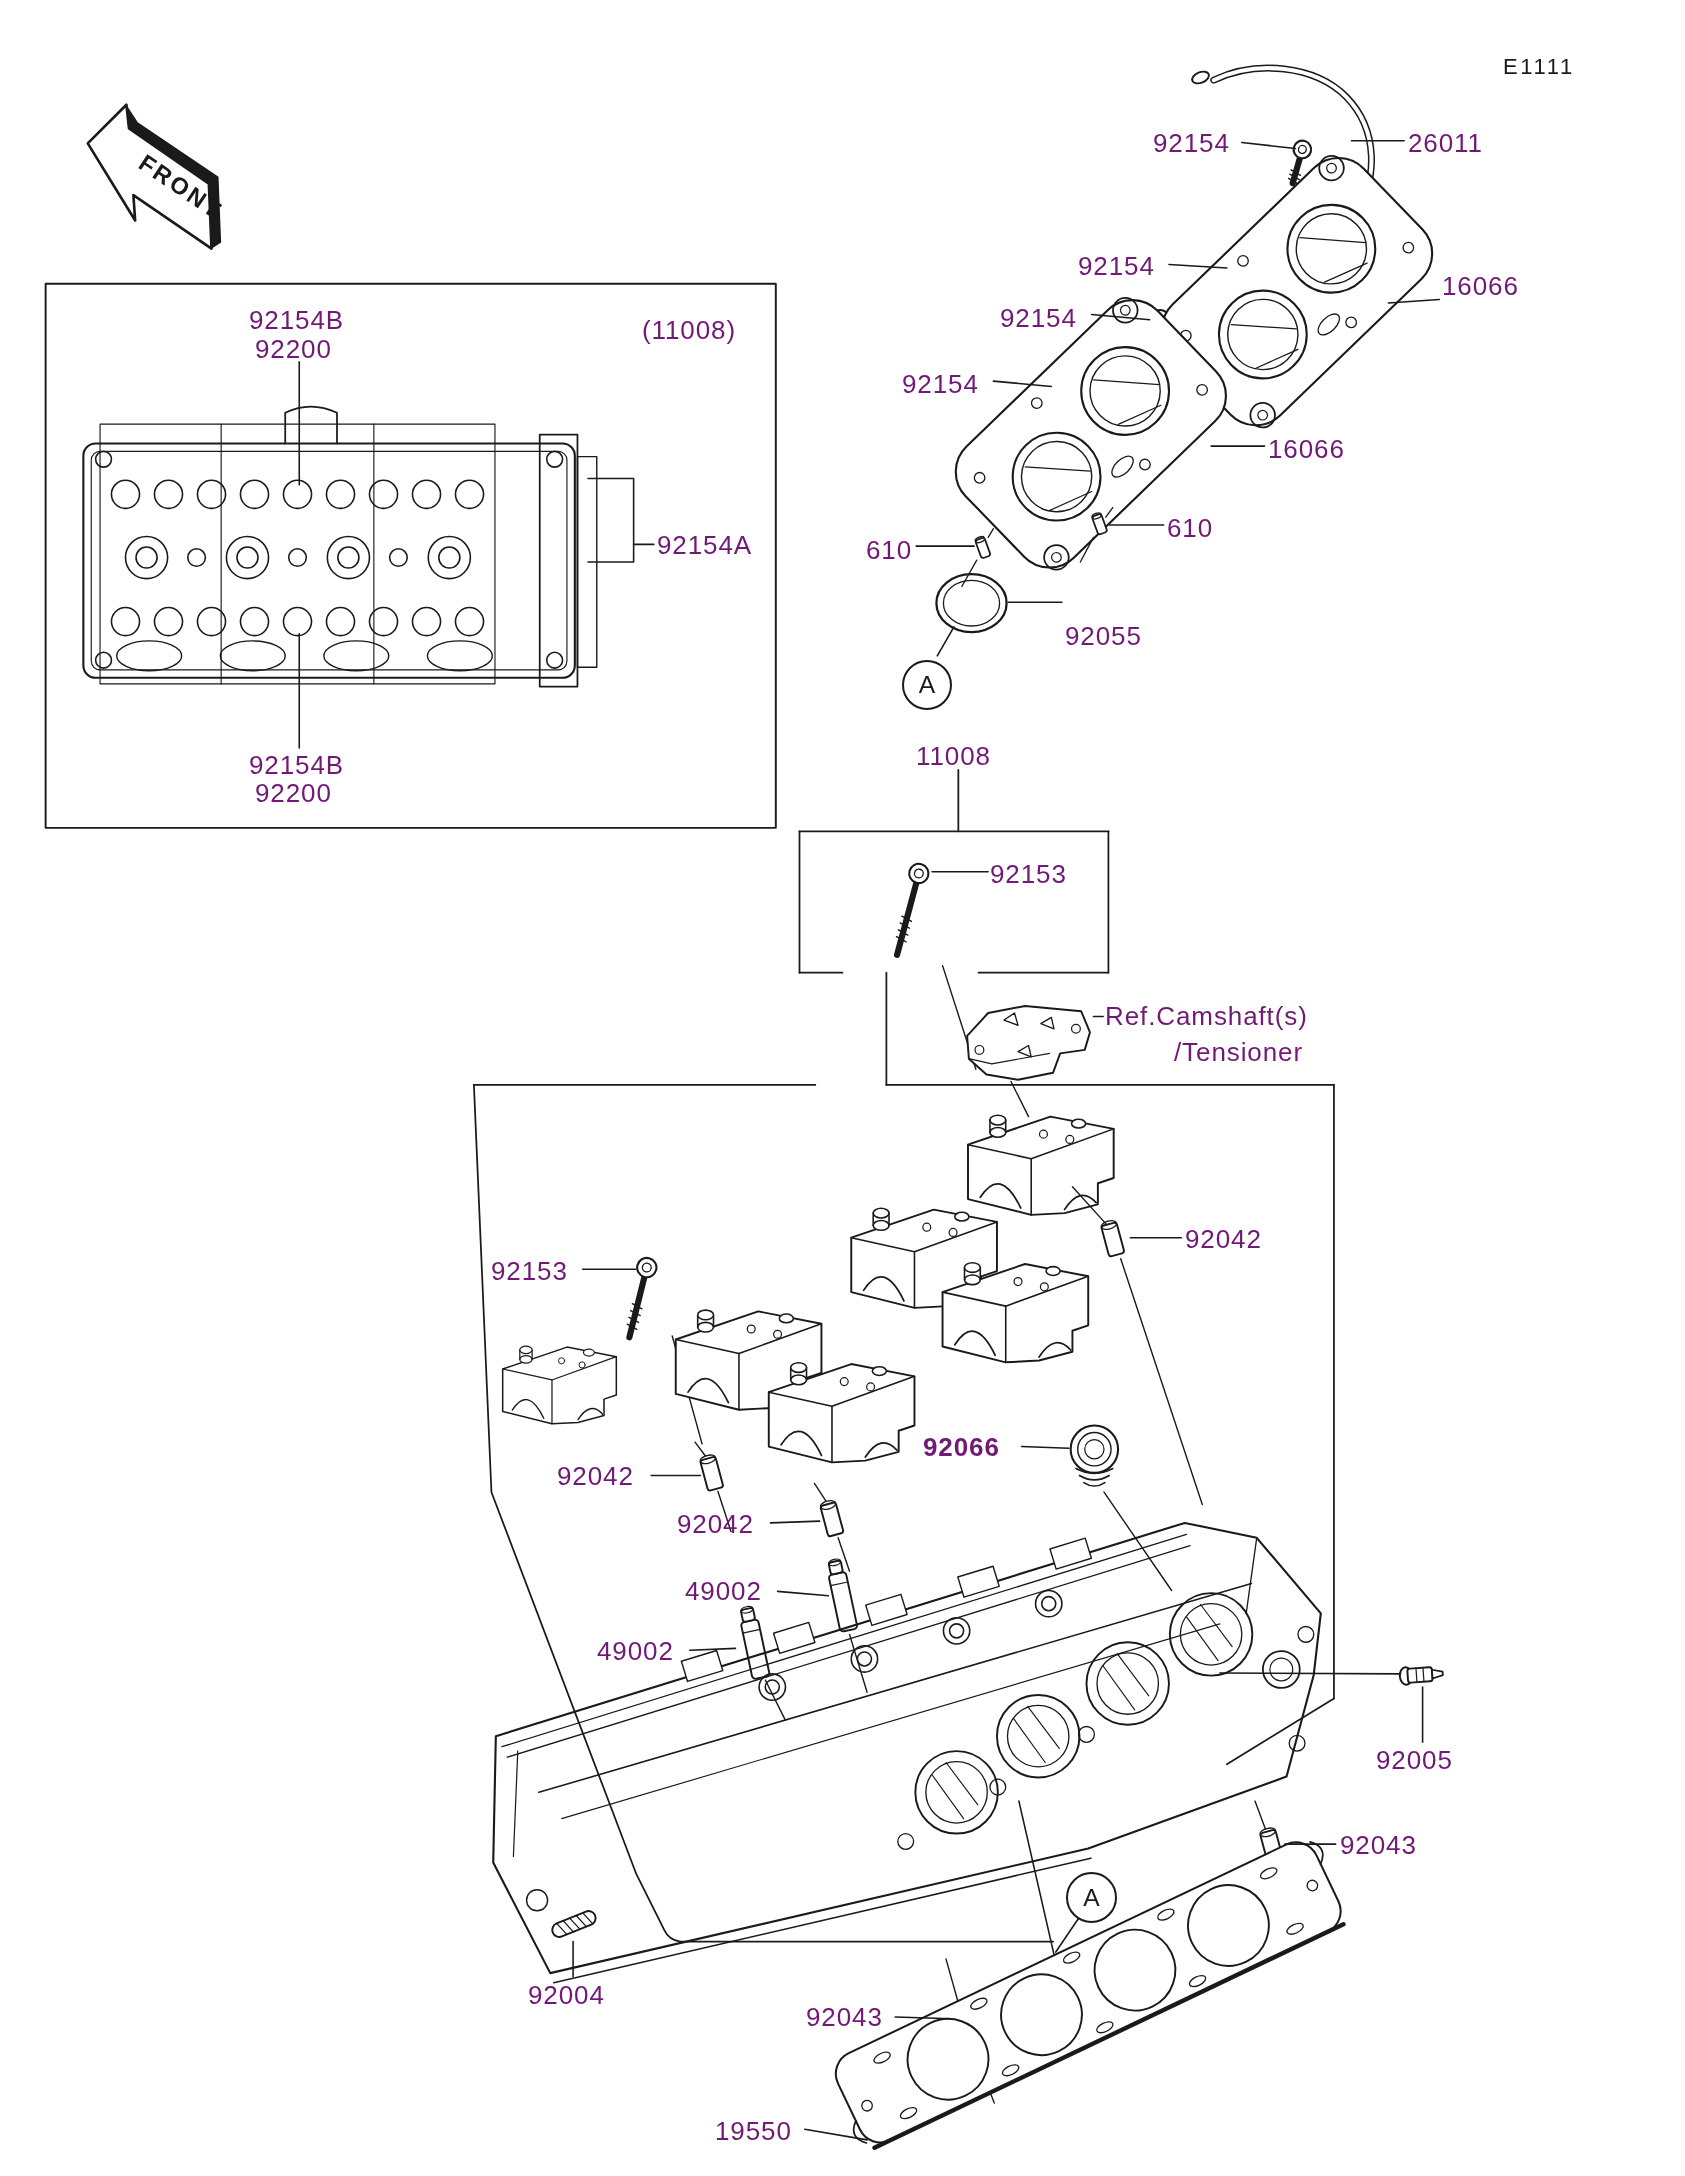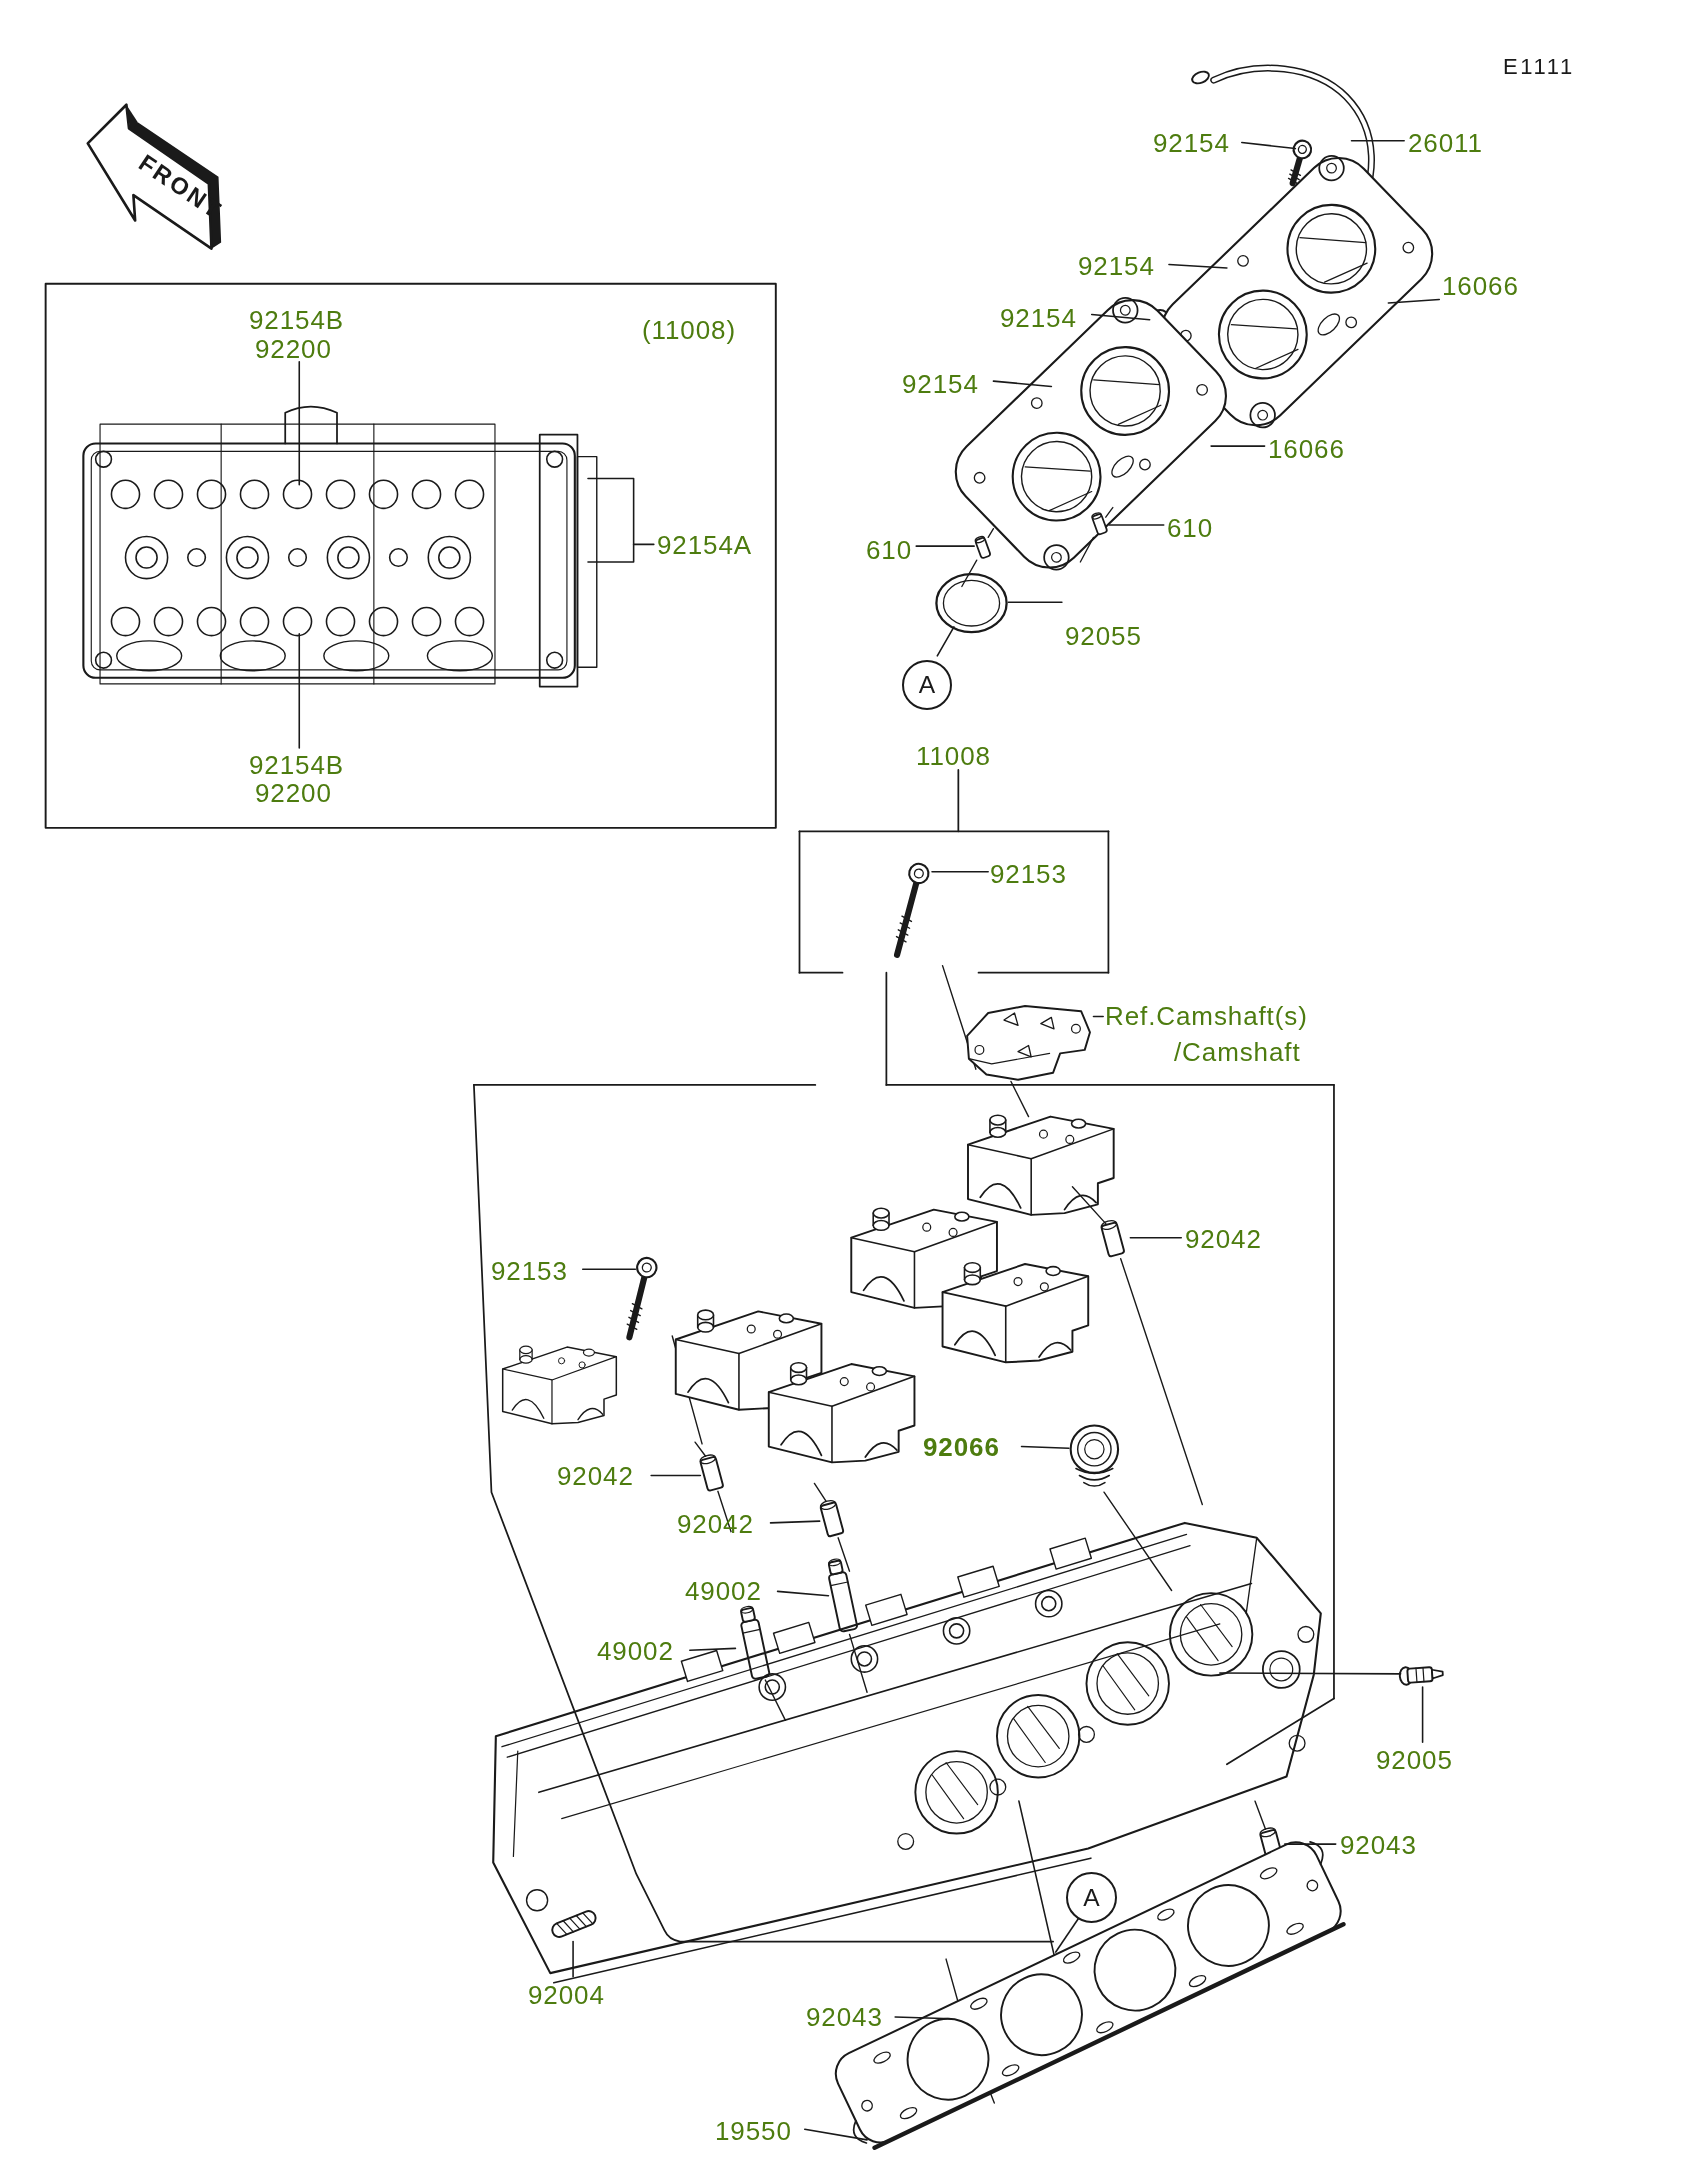--- a/index.html
+++ b/index.html
@@ -1,20 +1,20 @@
 <!DOCTYPE html>
 <html style="font-size:14px"><head>
 <meta charset="utf-8">
 <style>
   html,body{margin:0;padding:0;background:#fff;}
   .stage{position:relative;width:1685px;height:2177px;background:#ffffff;overflow:hidden;
          font-family:"Liberation Sans",sans-serif;color:#111;}
   .art{position:absolute;left:0;top:0;}
   .callout{position:absolute;font-size:26px;line-height:1.08;letter-spacing:0.9px;white-space:nowrap;
-           color:#4d7c0f;font-weight:400;}
+           color:#701a75;font-weight:400;}
   .page-code{position:absolute;font-size:22px;letter-spacing:2.6px;color:#1a1a1a;}
   .marker{position:absolute;border:2.6px solid #1a1a1a;border-radius:50%;background:#fff;
           display:flex;align-items:center;justify-content:center;font-size:24.6px;color:#1a1a1a;}
 </style>
 </head>
 <body>
 
 <div class="stage">
 
 <svg class="art" width="1685" height="2177" viewBox="0 0 1920 2480" fill="none" stroke="#1a1a1a" stroke-width="2" stroke-linecap="round" stroke-linejoin="round">
@@ -439,21 +439,21 @@
       <div class="callout" style="left: 1442px; top: 272px;">16066</div>
       <div class="callout" style="left: 1000px; top: 304px;">92154</div>
       <div class="callout" style="left: 902px; top: 370px;">92154</div>
       <div class="callout" style="left: 1268px; top: 435px;">16066</div>
       <div class="callout" style="left: 1167px; top: 514px;">610</div>
       <div class="callout" style="left: 866px; top: 536px;">610</div>
       <div class="callout" style="left: 1065px; top: 622px;">92055</div>
       <div class="callout" style="left: 916px; top: 742px;">11008</div>
       <div class="callout" style="left: 990px; top: 860px;">92153</div>
       <div class="callout" style="left: 1105px; top: 1002px;">Ref.Camshaft(s)</div>
-      <div class="callout" style="left: 1174px; top: 1038px;">/Camshaft</div>
+      <div class="callout" style="left: 1174px; top: 1038px;">/Tensioner</div>
       <div class="callout" style="left: 1185px; top: 1225px;">92042</div>
       <div class="callout" style="left: 491px; top: 1257px;">92153</div>
       <div class="callout" style="left: 923px; top: 1433px; font-weight: bold;">92066</div>
       <div class="callout" style="left: 557px; top: 1462px;">92042</div>
       <div class="callout" style="left: 677px; top: 1510px;">92042</div>
       <div class="callout" style="left: 685px; top: 1577px;">49002</div>
       <div class="callout" style="left: 597px; top: 1637px;">49002</div>
       <div class="callout" style="left: 1376px; top: 1746px;">92005</div>
       <div class="callout" style="left: 1340px; top: 1831px;">92043</div>
       <div class="callout" style="left: 528px; top: 1981px;">92004</div>

